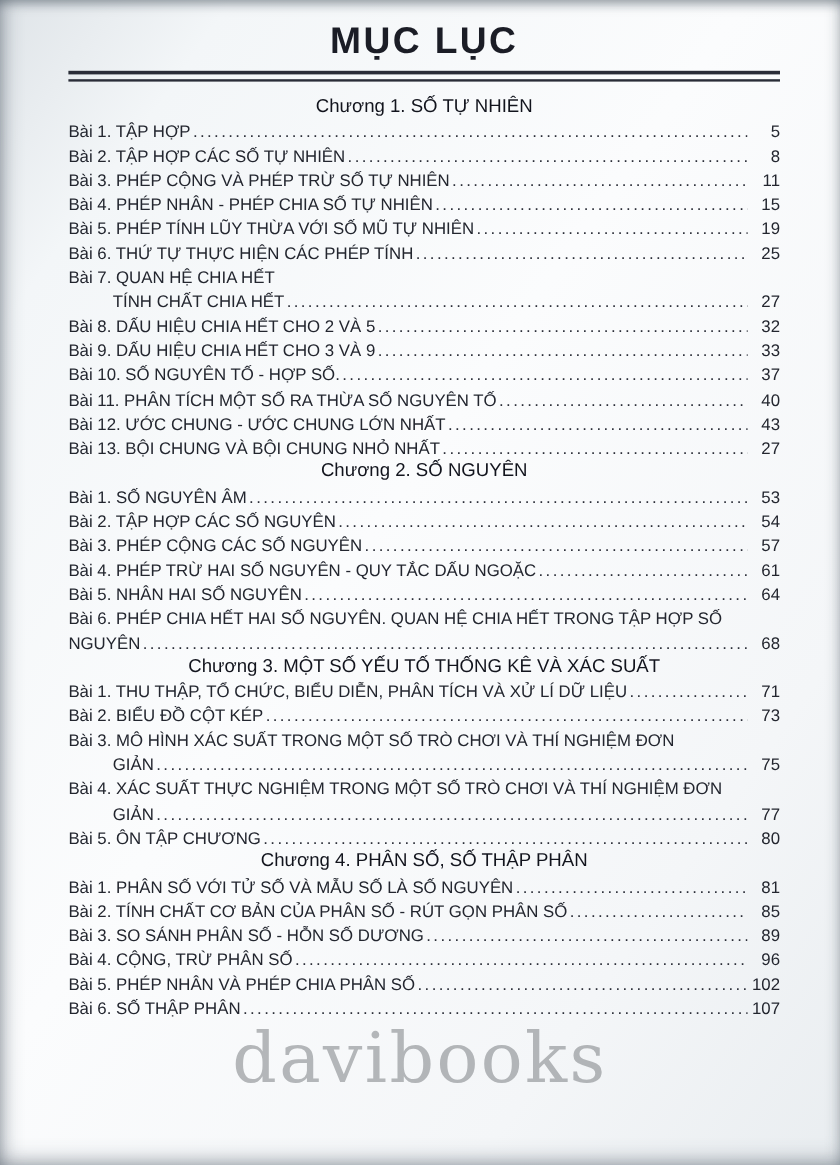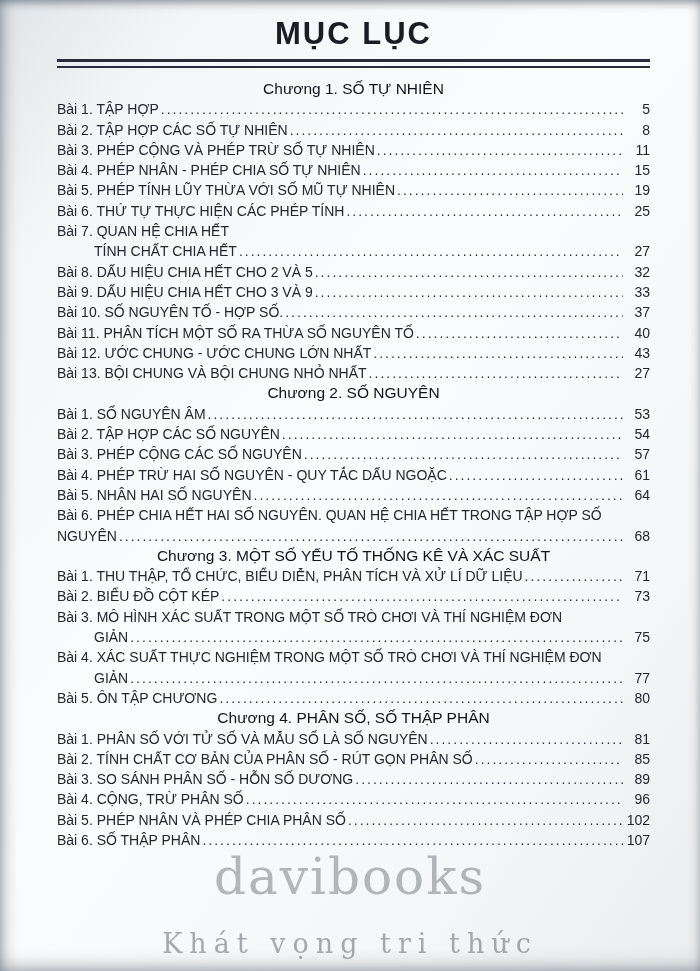--- a/index.html
+++ b/index.html
@@ -64,21 +64,21 @@
     text-align:right;
     min-width:24px;
     white-space:nowrap;
   }
   .watermark-brand{
     position:absolute;
     left:0;right:0;
     top:848px;
     text-align:center;
     font-family:"DejaVu Serif",serif;
-    font-size:50px;
+    font-size:58px;
     font-weight:500;
     color:rgba(112,115,119,.50);
     letter-spacing:2px;
     pointer-events:none;
   }
   .watermark-tagline{
     position:absolute;
     left:0;right:0;
     top:928px;
     text-align:center;
@@ -259,14 +259,13 @@
           <span class="page-num">102</span>
         </div>
         <div class="row">
           <span class="entry-label">Bài 6. SỐ THẬP PHÂN</span>
           <span class="dots"></span>
           <span class="page-num">107</span>
         </div>
       </div>
   </div>
   <div class="watermark-brand">davibooks</div>
-  <div class="watermark-tagline">Khát vọng tri thức</div>
 </div>
 
 </body></html>

